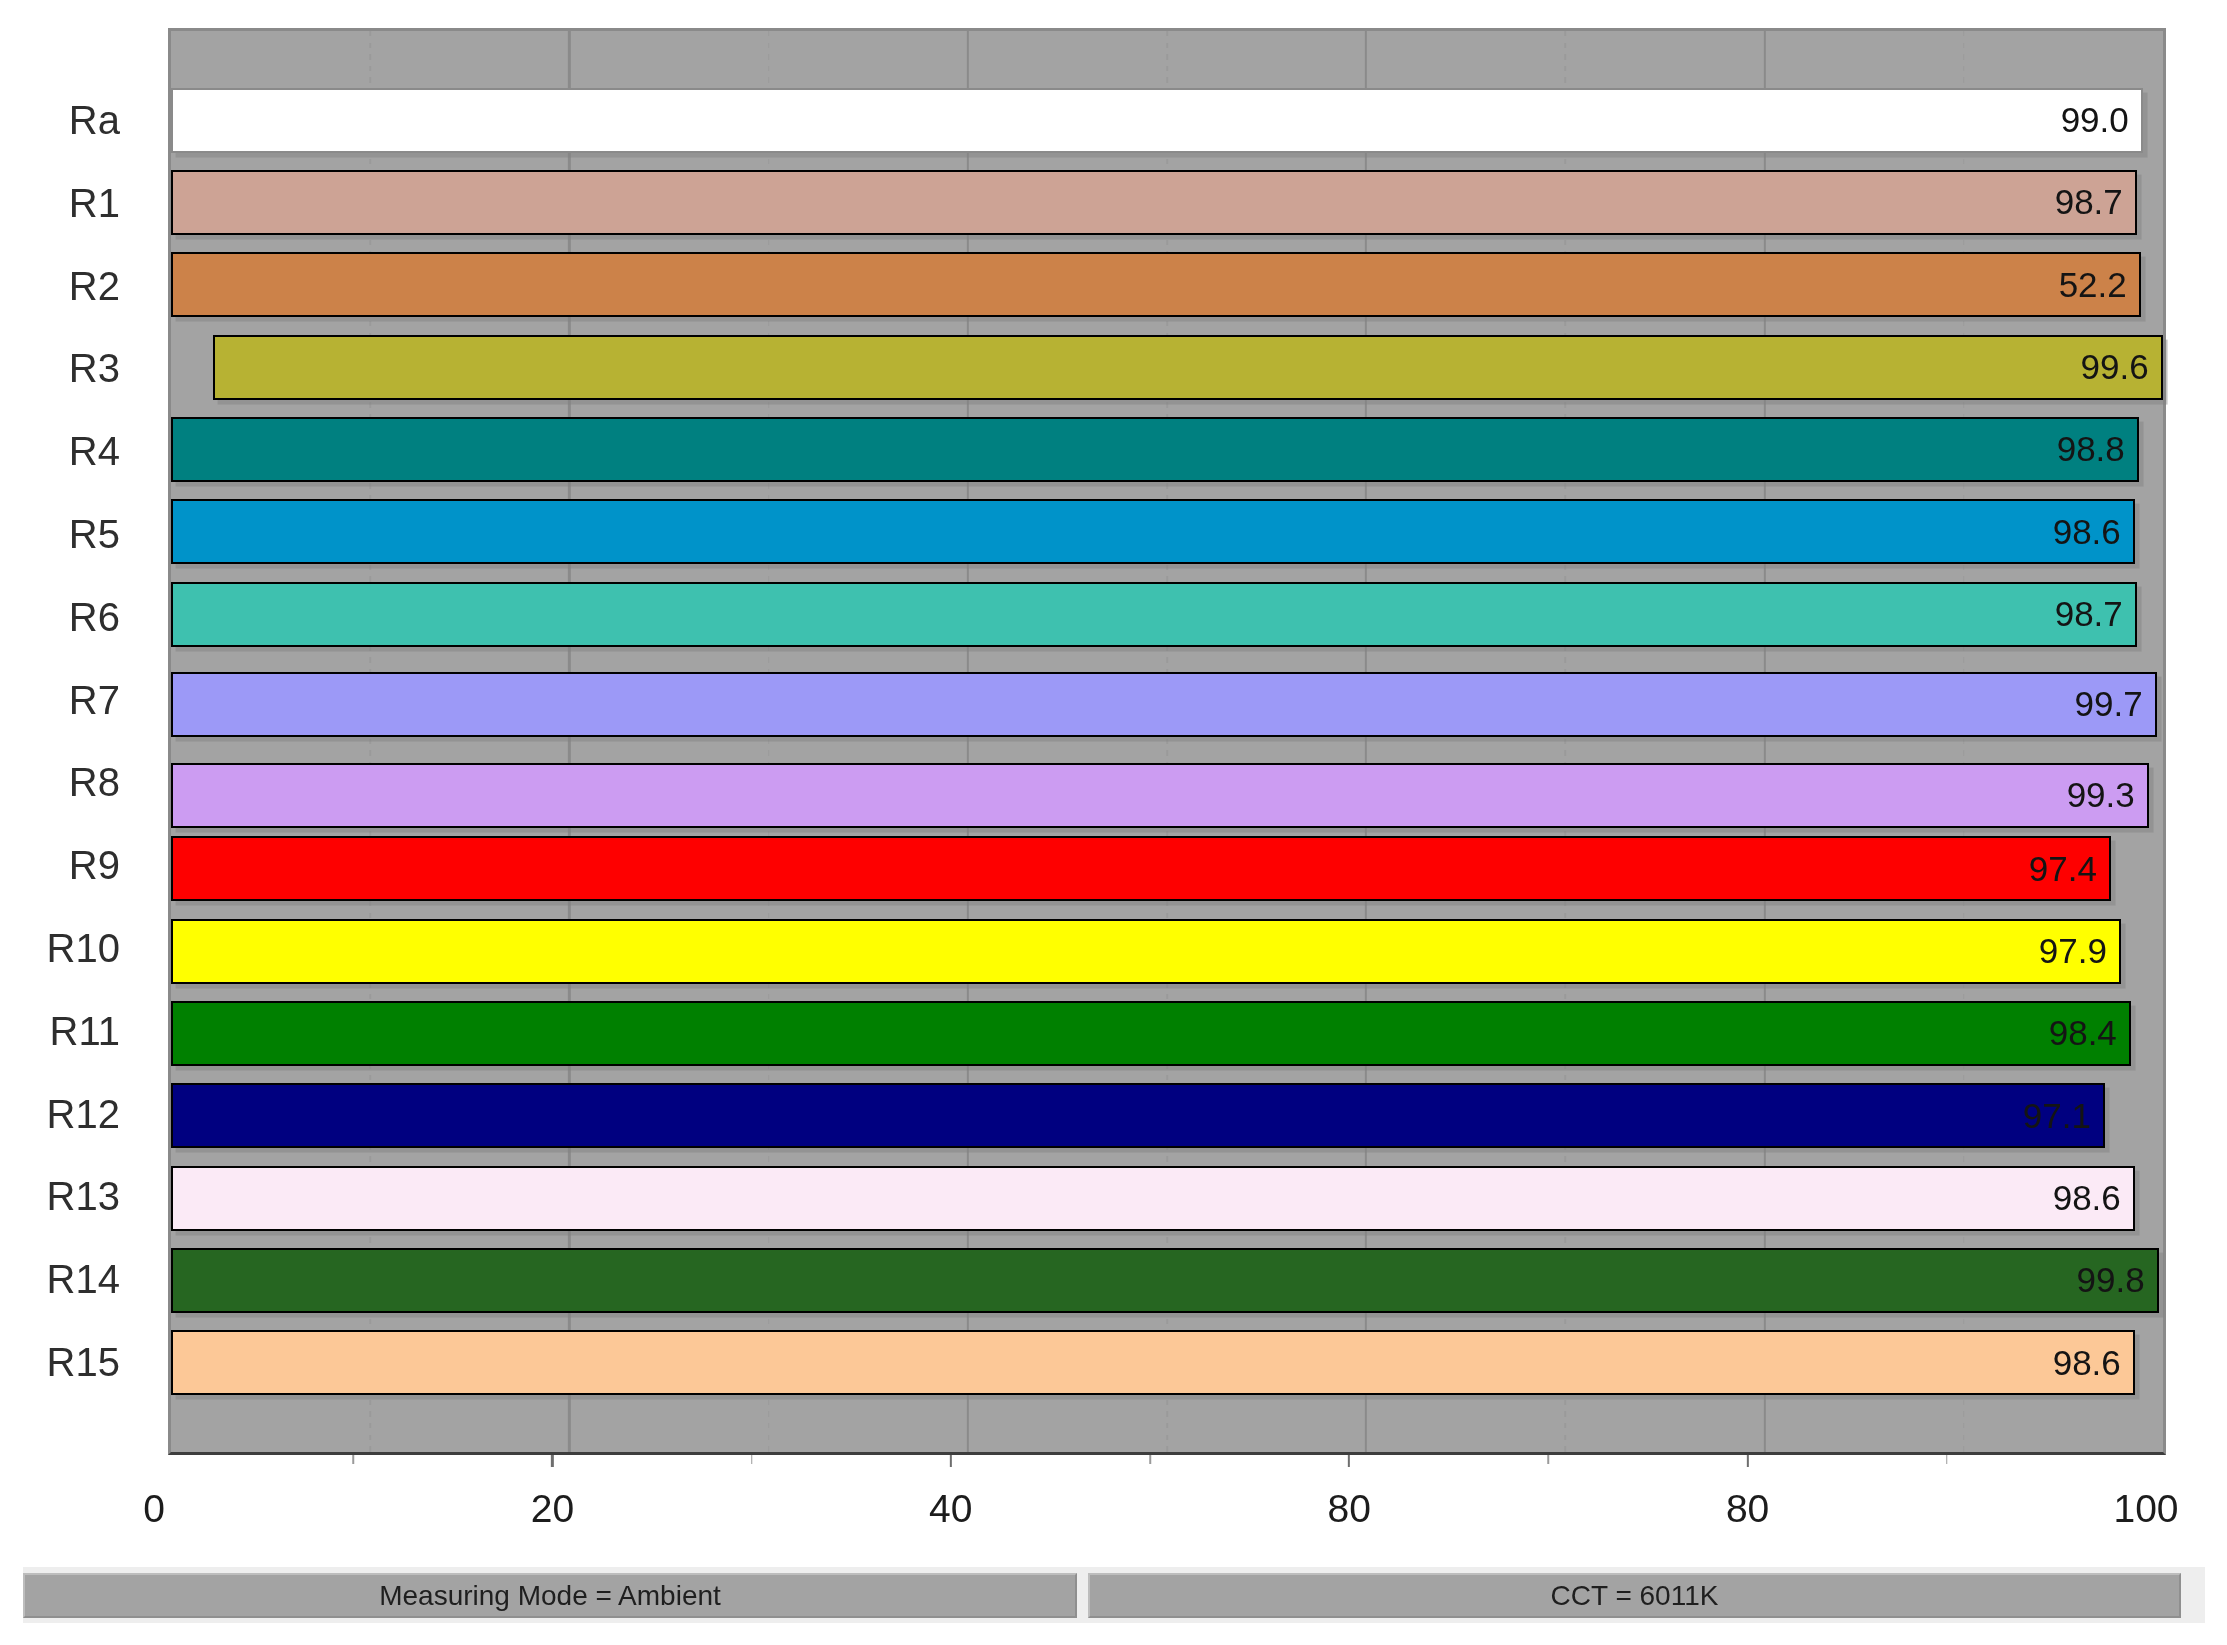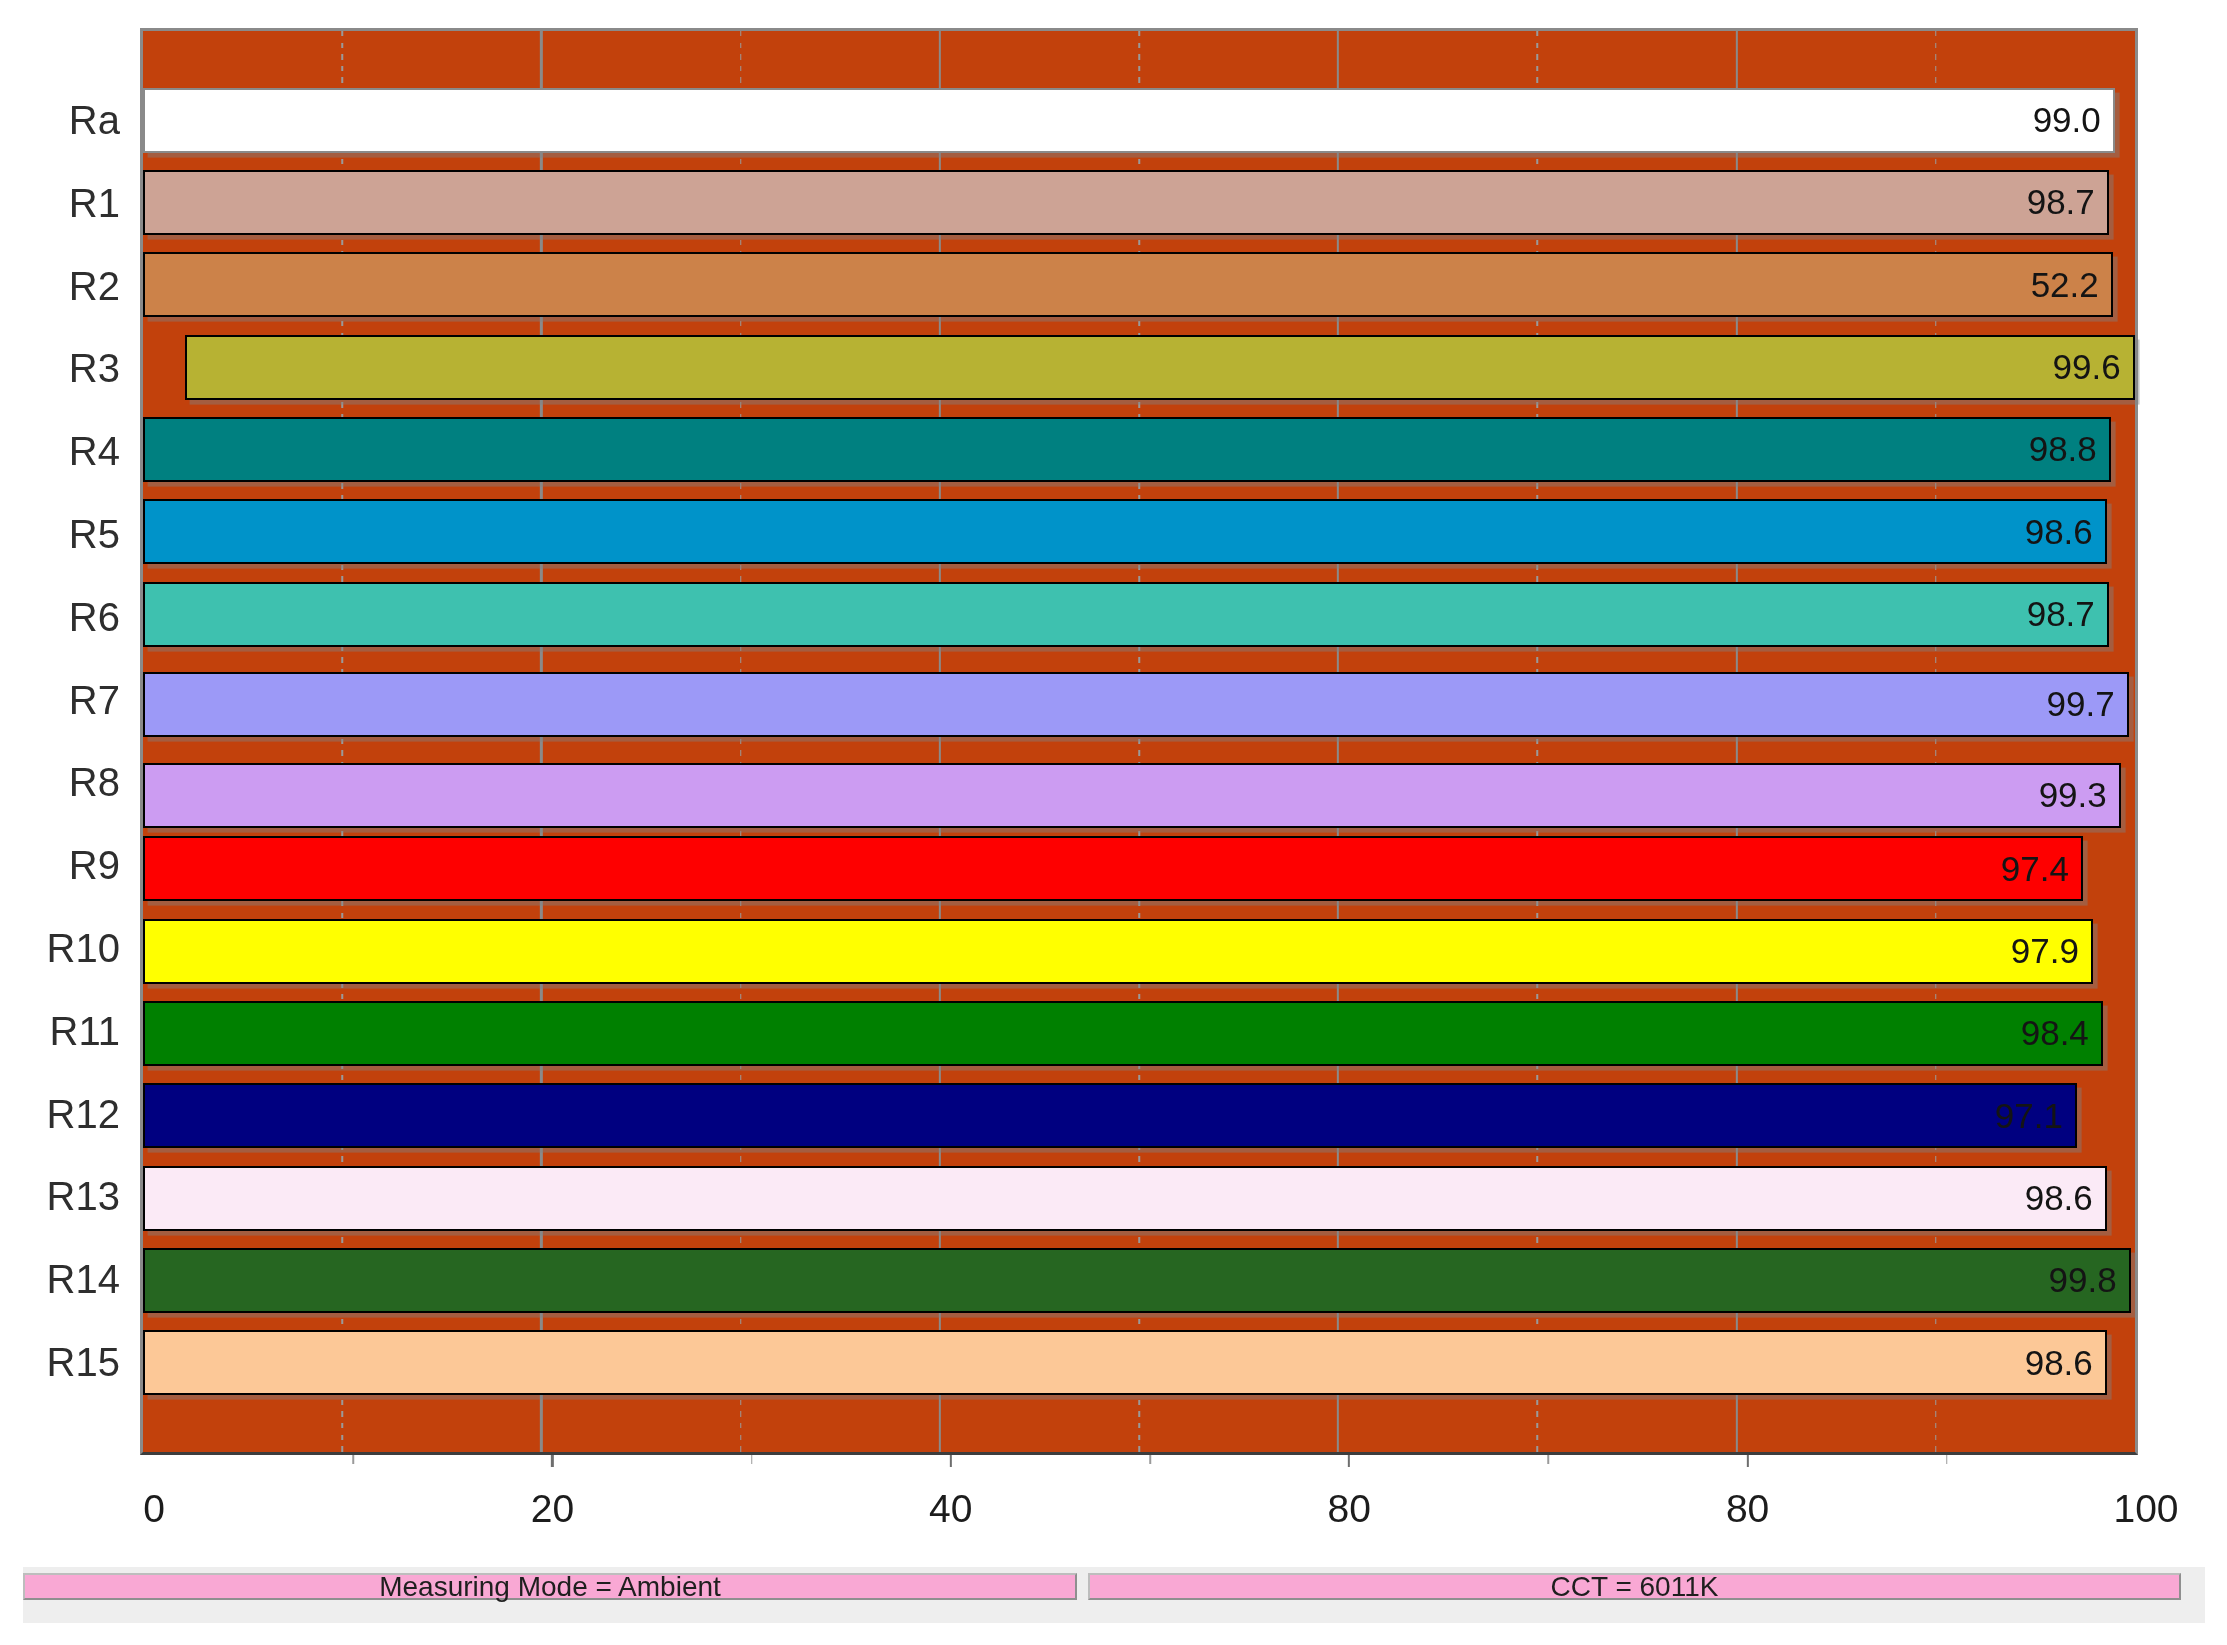--- a/index.html
+++ b/index.html
@@ -3,23 +3,23 @@
 <meta charset="utf-8">
 <style>
   html,body { margin:0; padding:0; }
   body {
     width:2227px; height:1645px; position:relative; background:#ffffff;
     font-family:"Liberation Sans", sans-serif; overflow:hidden;
   }
 
   
   .plot {
-    position:absolute; left:140px; top:28px; width:1998px; height:1427px;
+    position:absolute; left:168px; top:28px; width:1998px; height:1427px;
     box-sizing:border-box; border:3.1px solid #8a8a8a; border-bottom-color:#3d3d3d;
-    background:#c2410c;
+    background:#a3a3a3;
   }
   .grid-layer { position:absolute; left:0; top:0; right:0; bottom:0; }
   .gl { position:absolute; top:0; bottom:0; transform:translateX(-50%); }
   .gl.major { width:2.3px; background:#8a8a8a; }
   .gl.minor { width:1.5px; background:repeating-linear-gradient(to bottom,#9a9a9a 0 5.4px,transparent 5.4px 11.6px); }
 
   
   .rows {
     position:absolute; left:0; top:0; right:0; bottom:0;
     display:flex; flex-direction:column; padding:48px 0; box-sizing:border-box;
@@ -52,22 +52,22 @@
     position:absolute; transform:translateX(-50%); top:17px;
     font-size:39px; color:#1c1c1c;
   }
 
   
   .statusbar {
     position:absolute; left:23px; top:1567px; width:2182px; height:56px;
     background:#eeeeee;
   }
   .panel {
-    position:absolute; top:6.2px; height:27px; box-sizing:border-box;
-    background:#f9a8d4; border:2.3px solid;
+    position:absolute; top:6.2px; height:45px; box-sizing:border-box;
+    background:#a3a3a3; border:2.3px solid;
     border-color:#bdbdbd #8f8f8f #8f8f8f #bdbdbd;
     display:flex; align-items:center; justify-content:center;
     font-size:28px; color:#1f1f1f;
   }
   .panel.left  { left:0px;    width:1054px; }
   .panel.right { left:1065px; width:1093px; }
 </style>
 </head>
 <body>
 

